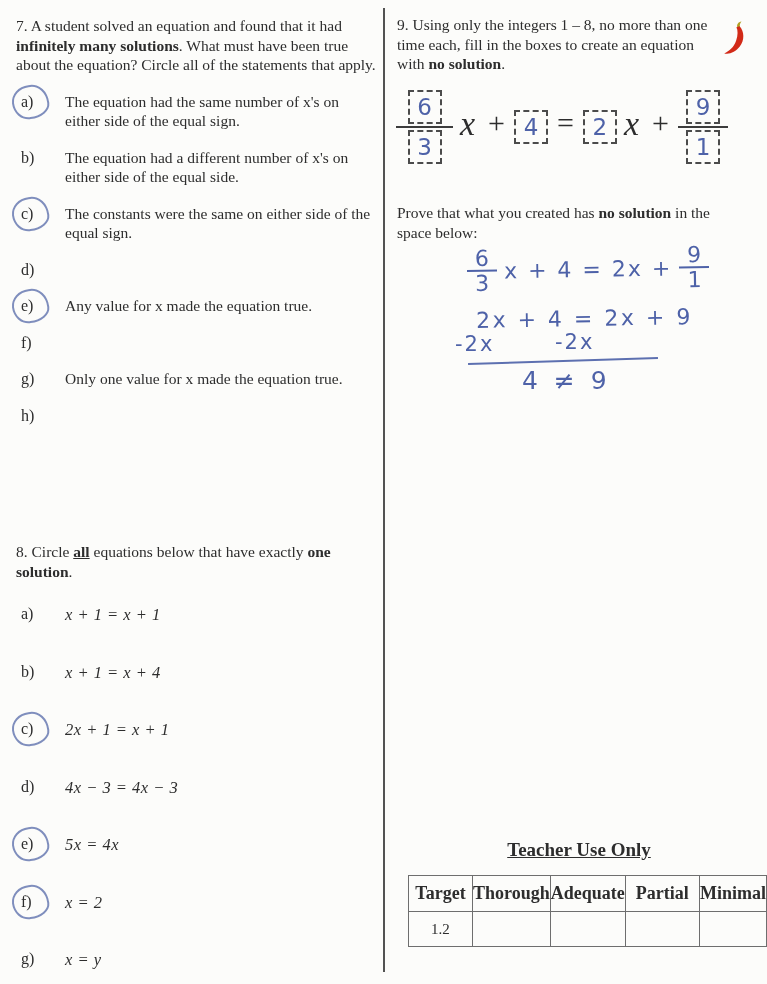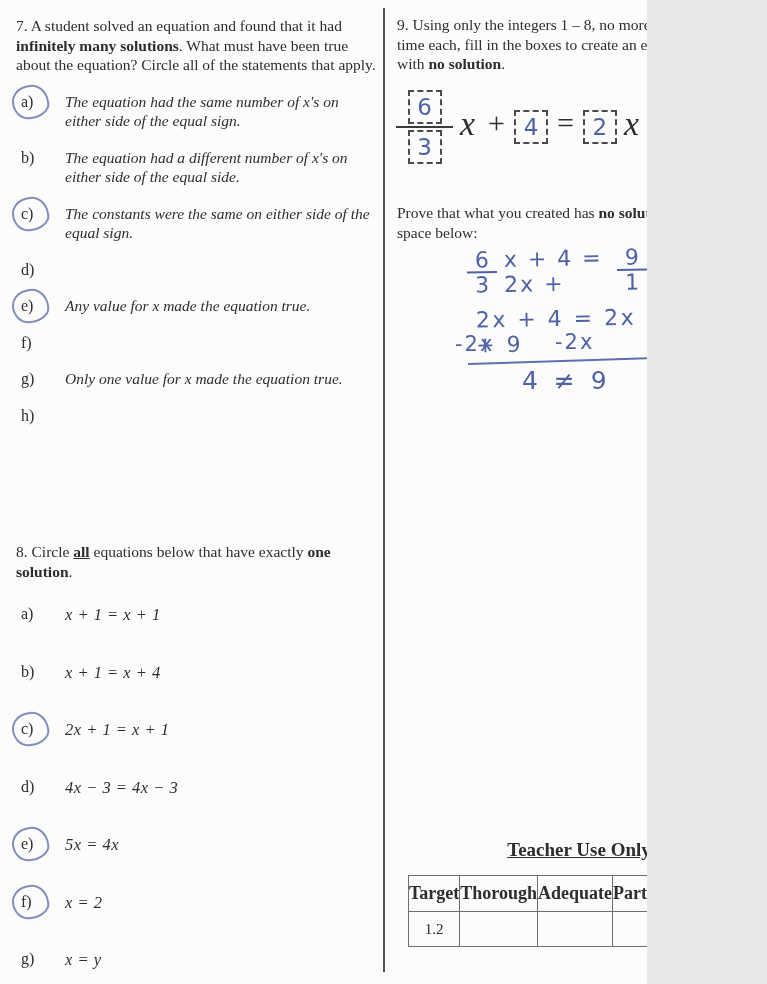--- a/index.html
+++ b/index.html
@@ -1,41 +1,40 @@
 <!DOCTYPE html>
 <html><head>
 <meta charset="utf-8">
 <style>
   html,body { margin:0; padding:0; background:#e8e8e8; }
   .page {
-    position:relative; width:613px; height:984px;
+    position:relative; width:767px; height:984px;
     background:#fcfcfa;
     font-family:"Liberation Serif", serif;
     color:#2d2d2d;
     overflow:hidden;
-    padding-left:34px;
   }
   .divider { position:absolute; left:383px; top:8px; width:2px; height:964px; background:#525252; }
 
   
   .q7-block { position:absolute; left:16px; top:16px; width:360px; }
   .q-prompt { font-size:15.5px; line-height:19.5px; }
   .q-prompt b { font-weight:bold; }
   .u { text-decoration:underline; }
 
   .q7-options { margin-top:17px; }
   .opt { display:flex; align-items:flex-start; margin-bottom:17px; }
   .letter-cell { flex:0 0 49px; font-size:16px; line-height:19.5px; position:relative; padding-left:5px; box-sizing:border-box; }
   .circle-mark {
     position:absolute; left:-4px; top:-7px; width:33px; height:30px;
     border:2px solid rgba(104,122,178,0.85);
     border-radius:52% 48% 58% 45% / 50% 60% 42% 55%;
     transform:rotate(-7deg);
   }
-  .opt-text { flex:1; font-size:15.5px; line-height:19.5px;font-style:italic; }
+  .opt-text { flex:1; font-size:15.5px; line-height:19.5px; }
 
   .q8-block { position:absolute; left:16px; top:542px; width:360px; }
   .q8-options { margin-top:23px; }
   .opt8 { display:flex; align-items:flex-start; height:57.5px; }
   .opt-eq { font-size:16.5px; font-style:italic; letter-spacing:0.5px; padding-top:1px; }
 
   
   .q9-prompt { position:absolute; left:397px; top:15px; width:320px; font-size:15.5px; line-height:19.5px; }
   .pepper { position:absolute; left:719px; top:21px; }
 

